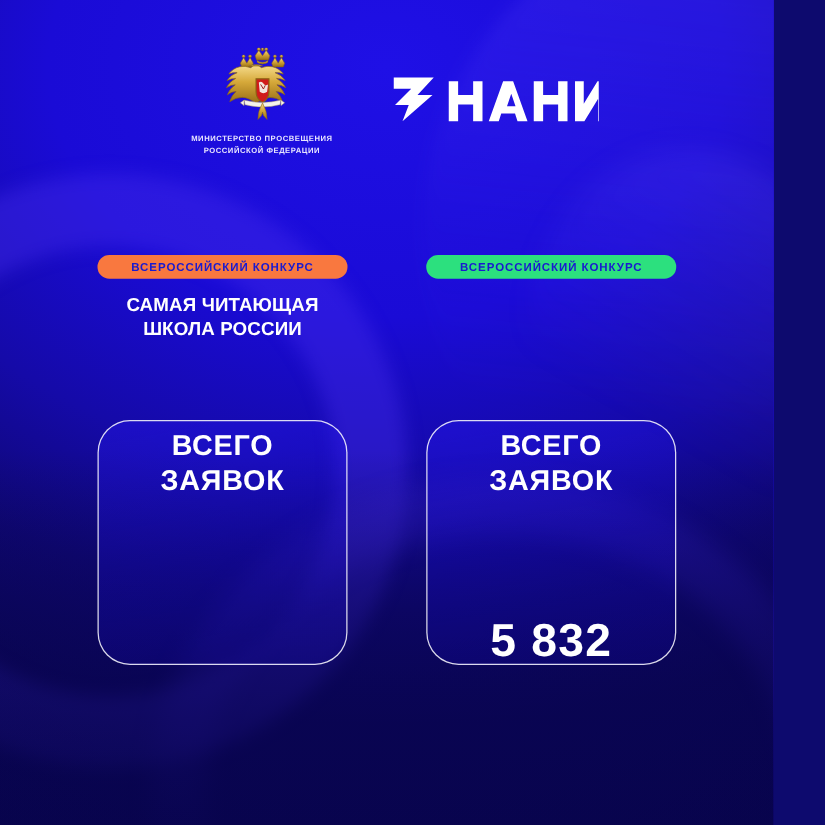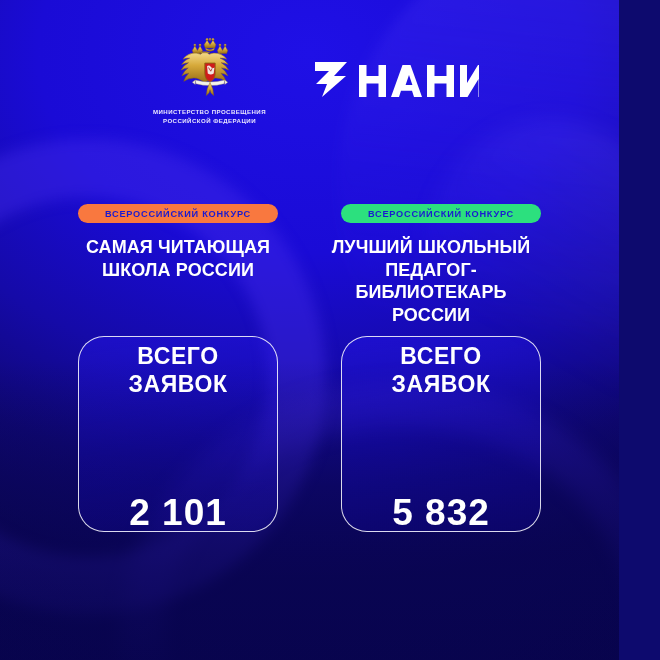--- a/index.html
+++ b/index.html
@@ -160,21 +160,21 @@
     color: #1a1ad0;
     box-sizing: border-box;
     padding: 0 4px;
     white-space: nowrap;
   }
   .badge--orange { background: #f9783f; }
   .badge--green  { background: #2ce07e; }
 
   .col-title {
     margin-top: 13px;
-    font-size: 18px;
+    font-size: 15px;
     line-height: 1.26;
     font-weight: 800;
     letter-spacing: 0.1px;
     text-align: center;
     color: #ffffff;
     white-space: pre-line;
   }
   .col--right .col-title {
     width: 240px;
     margin-left: -20px;
@@ -303,32 +303,28 @@
     <div class="columns">
 
       <div class="col col--left">
         <div class="badge badge--orange">ВСЕРОССИЙСКИЙ КОНКУРС</div>
         <div class="col-title">САМАЯ ЧИТАЮЩАЯ
 ШКОЛА РОССИИ</div>
       </div>
 
       <div class="col col--right">
         <div class="badge badge--green">ВСЕРОССИЙСКИЙ КОНКУРС</div>
-        <div class="col-title">ЛУЧШИЙ ШКОЛЬНЫЙ
-ПЕДАГОГ-БИБЛИОТЕКАРЬ
-РОССИИ</div>
       </div>
     </div>
 
     <div class="cards">
 
       <div class="card">
         <div class="card-label">ВСЕГО
 ЗАЯВОК</div>
-        <div class="card-value">2 101</div>
       </div>
 
       <div class="card">
         <div class="card-label">ВСЕГО
 ЗАЯВОК</div>
         <div class="card-value">5 832</div>
       </div>
     </div>
 
   </div>

